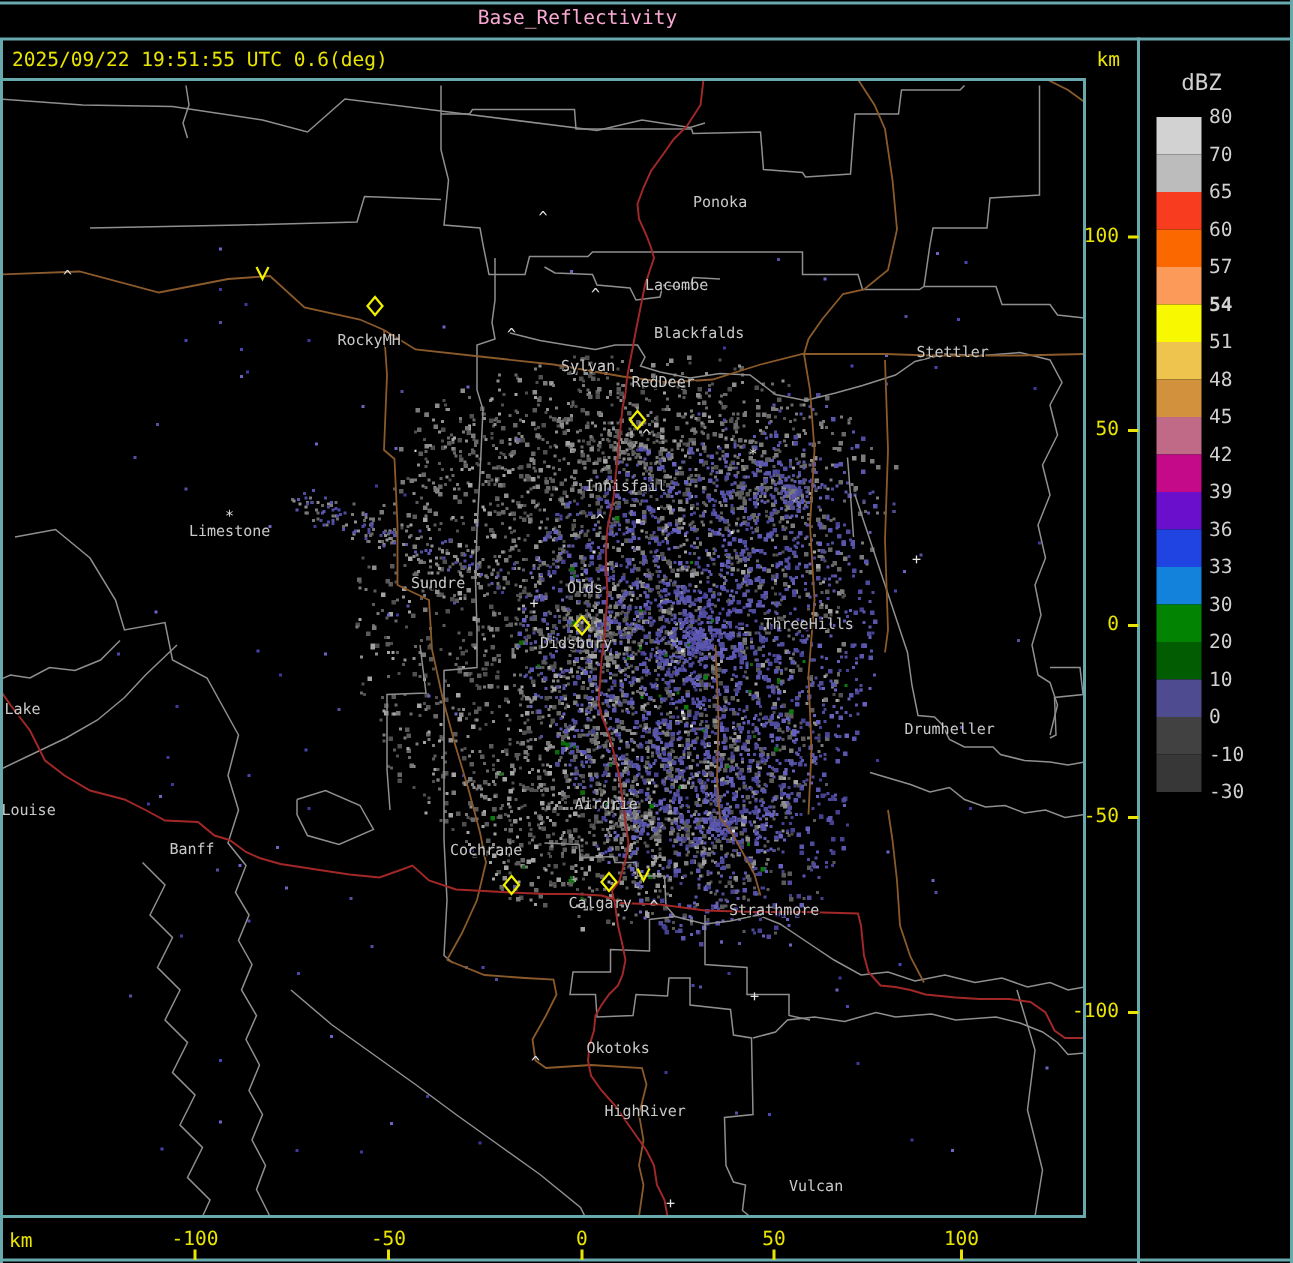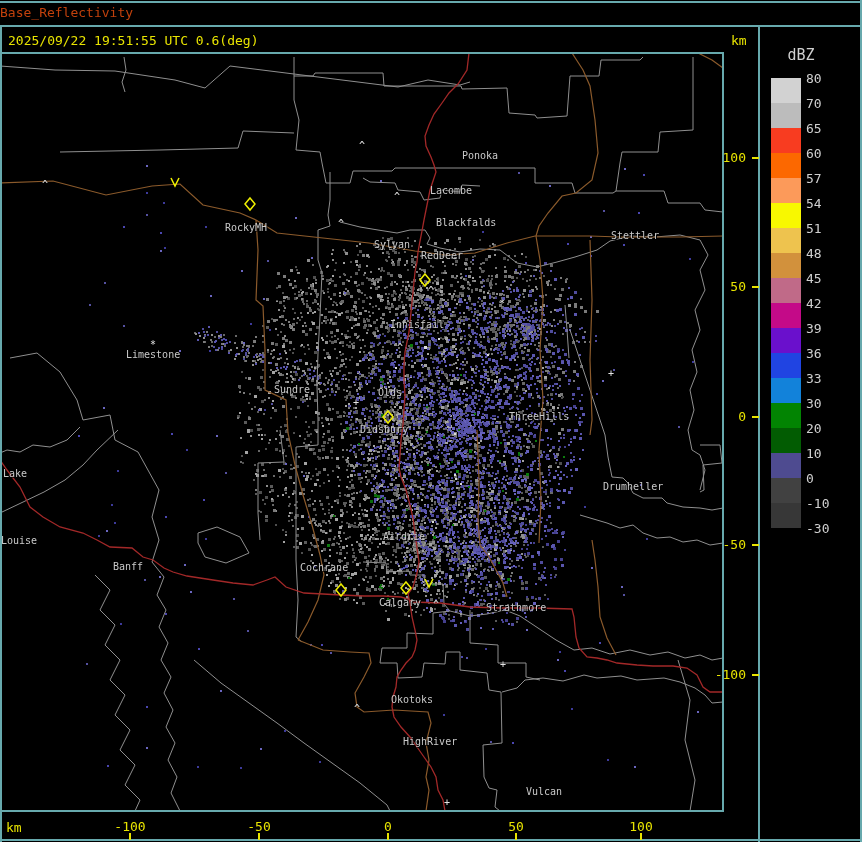--- a/index.html
+++ b/index.html
@@ -1,21 +1,21 @@
 <!DOCTYPE html>
 <html><head>
 <meta charset="utf-8">
 <style>
   html,body{margin:0;padding:0;background:#000;}
   #app{position:relative;width:862px;height:842px;background:#000;overflow:hidden;
        font-family:"DejaVu Sans Mono","Liberation Mono",monospace;}
   .tealline{position:absolute;background:#67a9ad;}
   #titlebar{position:absolute;left:0;top:0;width:862px;height:25px;}
-  #title{position:absolute;left:0;top:5px;width:770px;text-align:left;
-         color:#c2410c;font-size:13px;letter-spacing:0px;}
+  #title{position:absolute;left:0;top:5px;width:770px;text-align:center;
+         color:#f9a8d4;font-size:13px;letter-spacing:0px;}
   #stamp{position:absolute;left:8px;top:33px;color:#e8e400;font-size:13px;}
   #km-top{position:absolute;left:731px;top:33px;color:#e8e400;font-size:13px;}
   #km-bottom{position:absolute;left:6px;top:820px;color:#e8e400;font-size:13px;}
   .xlab{position:absolute;width:60px;text-align:center;top:819px;color:#e8e400;font-size:13px;}
   .xtick{position:absolute;top:833px;width:2px;height:7px;background:#e8e400;}
   .ylab{position:absolute;width:42px;text-align:right;color:#e8e400;font-size:13px;}
   .ytick{position:absolute;left:752px;width:7px;height:2px;background:#e8e400;}
   .citylab{position:absolute;color:#c9c9c9;font-size:10px;white-space:pre;
            text-shadow:1px 1px 0 #000;}
   .ptmark{position:absolute;color:#e4e4e4;font-size:10px;text-shadow:0 0 0 #000;}
@@ -123,21 +123,21 @@
   <div class="tealline" style="left:0;top:839px;width:862px;height:2px;"></div>
 
   <div id="titlebar">
     <div id="title">Base_Reflectivity</div>
   </div>
   <div id="stamp">2025/09/22 19:51:55 UTC 0.6(deg)</div>
   <div id="km-top">km</div>
   <div id="km-bottom">km</div>
 
   <div id="citylabels">
-      <div class="citylab" style="left: 462px; top: 130px; margin-top: 20px;">Ponoka</div>
+      <div class="citylab" style="left: 462px; top: 130px;">Ponoka</div>
       <div class="citylab" style="left: 430px; top: 185px;">Lacombe</div>
       <div class="citylab" style="left: 436px; top: 217px;">Blackfalds</div>
       <div class="citylab" style="left: 611px; top: 230px;">Stettler</div>
       <div class="citylab" style="left: 374px; top: 239px;">Sylvan</div>
       <div class="citylab" style="left: 421px; top: 250px;">RedDeer</div>
       <div class="citylab" style="left: 225px; top: 222px;">RockyMH</div>
       <div class="citylab" style="left: 390px; top: 319px;">Innisfail</div>
       <div class="citylab" style="left: 126px; top: 349px;">Limestone</div>
       <div class="citylab" style="left: 274px; top: 384px;">Sundre</div>
       <div class="citylab" style="left: 378px; top: 387px;">Olds</div>
@@ -214,21 +214,21 @@
         <div class="cb-box" style="top: 403px; background: rgb(2, 132, 2);"></div>
         <div class="cb-box" style="top: 428px; background: rgb(2, 92, 2);"></div>
         <div class="cb-box" style="top: 453px; background: rgb(78, 75, 144);"></div>
         <div class="cb-box" style="top: 478px; background: rgb(65, 65, 65);"></div>
         <div class="cb-box" style="top: 503px; background: rgb(55, 55, 55);"></div>
         <div class="cb-lab" style="top: 71px;">80</div>
         <div class="cb-lab" style="top: 96px;">70</div>
         <div class="cb-lab" style="top: 121px;">65</div>
         <div class="cb-lab" style="top: 146px;">60</div>
         <div class="cb-lab" style="top: 171px;">57</div>
-        <div class="cb-lab" style="top: 196px;">54</div>
+        <div class="cb-lab" style="top: 196px; font-weight: bold;">54</div>
         <div class="cb-lab" style="top: 221px;">51</div>
         <div class="cb-lab" style="top: 246px;">48</div>
         <div class="cb-lab" style="top: 271px;">45</div>
         <div class="cb-lab" style="top: 296px;">42</div>
         <div class="cb-lab" style="top: 321px;">39</div>
         <div class="cb-lab" style="top: 346px;">36</div>
         <div class="cb-lab" style="top: 371px;">33</div>
         <div class="cb-lab" style="top: 396px;">30</div>
         <div class="cb-lab" style="top: 421px;">20</div>
         <div class="cb-lab" style="top: 446px;">10</div>

